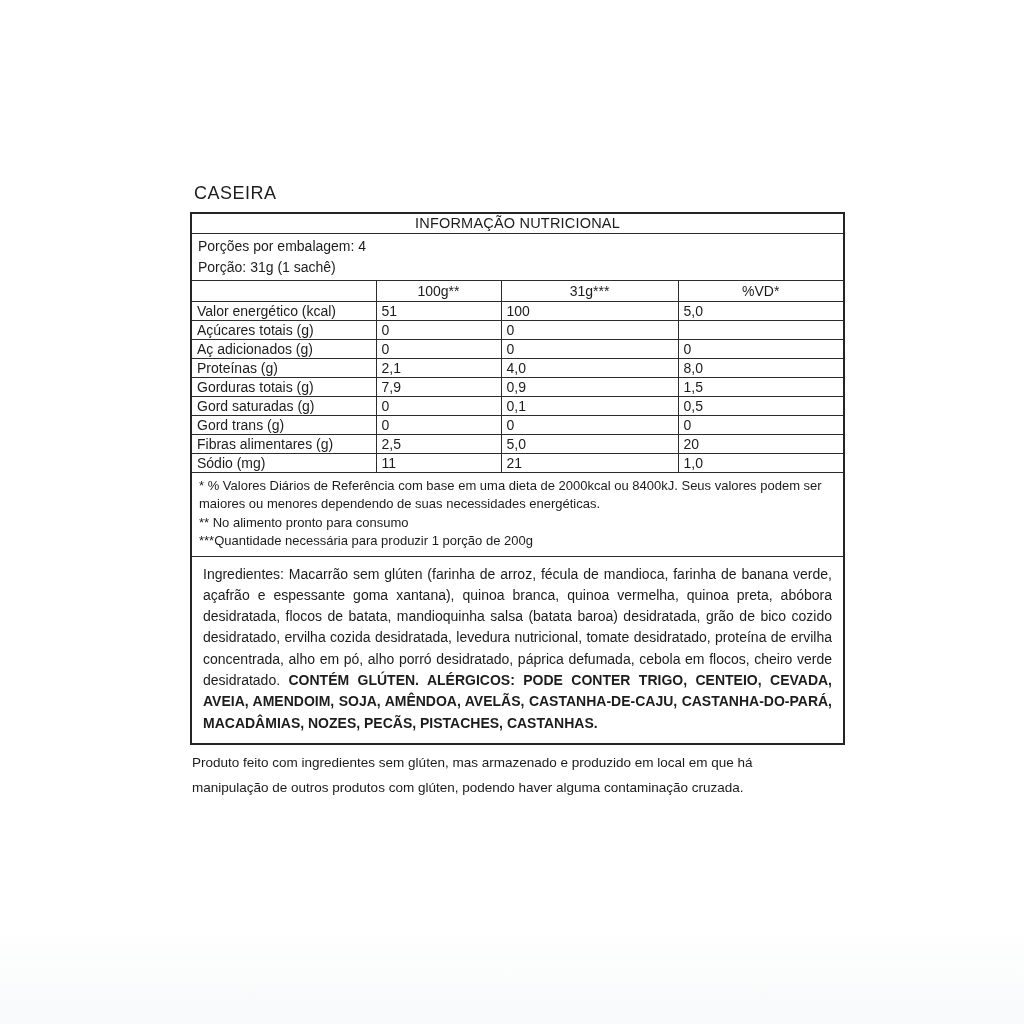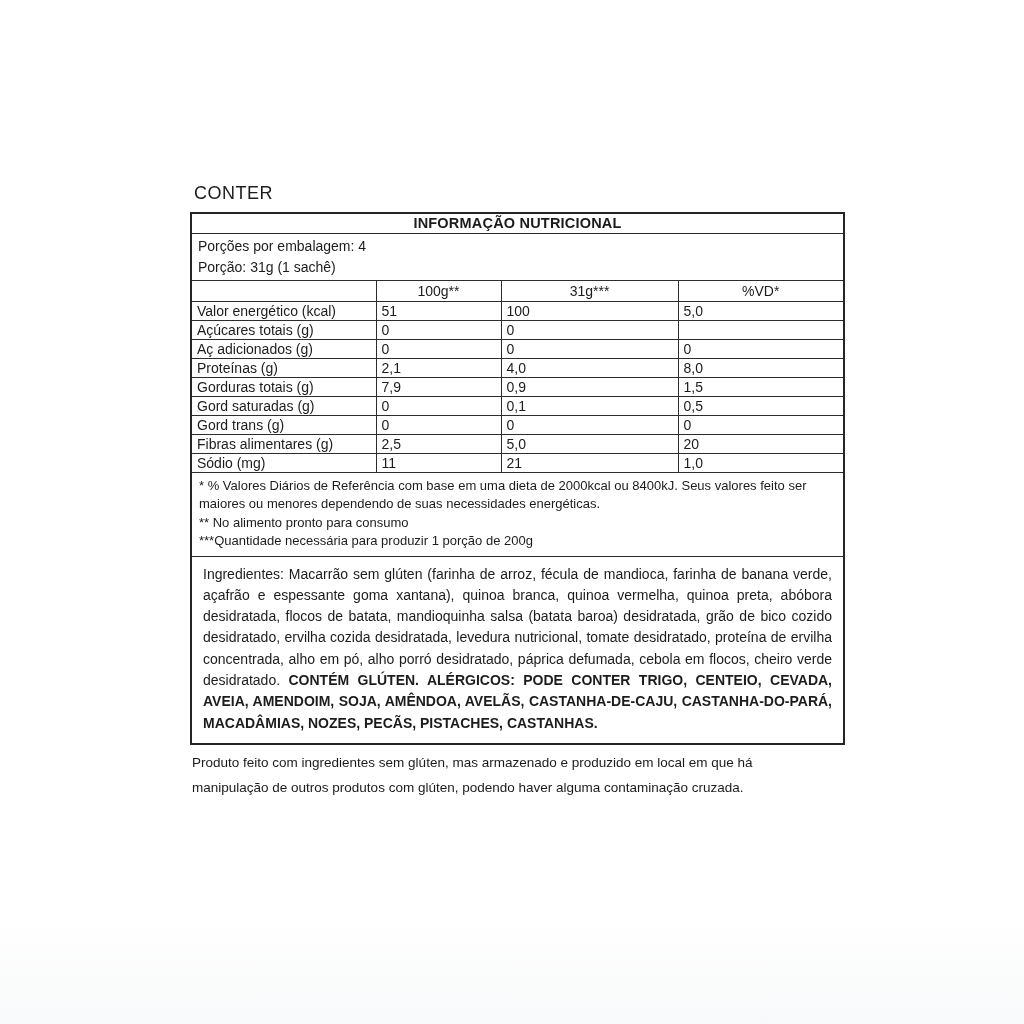--- a/index.html
+++ b/index.html
@@ -35,21 +35,21 @@
     border: 2px solid #242424;
   }
   table.nutri td {
     border: 1.5px solid #2c2c2c;
     font-size: 14px;
     padding: 1px 5px;
     vertical-align: middle;
     overflow: hidden;
   }
   tr.row-title td {
-    font-weight: bold;
+    font-weight: normal;
     text-align: center;
     font-size: 14.5px;
     height: 20px;
     letter-spacing: 0.2px;
   }
   tr.row-servings td { height: 44px; padding: 2px 6px; }
   .serv-line { line-height: 21px; }
   tr.row-colhead td { height: 21px; text-align: center; }
   tr.row-data td { height: 19px; margin-top: 38px; }
   td.lbl { text-align: left; }
@@ -73,21 +73,21 @@
     line-height: 25px;
     color: #1b1b1b;
   }
 </style>
 </head>
 <body>
 
 <div class="canvas">
   <div class="label-block">
 
-    <h1 class="product-title">CONTER</h1>
+    <h1 class="product-title">CASEIRA</h1>
 
     <table class="nutri">
       <colgroup>
         <col style="width:185px">
         <col style="width:125px">
         <col style="width:177px">
         <col style="width:166px">
       </colgroup>
       <tbody>
         <tr class="row-title">
@@ -158,21 +158,21 @@
         </tr>
         <tr class="row-data">
           <td class="lbl">Sódio (mg)</td>
           <td class="val">11</td>
           <td class="val">21</td>
           <td class="val">1,0</td>
         </tr>
 
         <tr class="row-footnotes">
           <td colspan="4">
-            <p class="fn">* % Valores Diários de Referência com base em uma dieta de 2000kcal ou 8400kJ. Seus valores feito ser maiores ou menores dependendo de suas necessidades energéticas.</p>
+            <p class="fn">* % Valores Diários de Referência com base em uma dieta de 2000kcal ou 8400kJ. Seus valores podem ser maiores ou menores dependendo de suas necessidades energéticas.</p>
             <p class="fn">** No alimento pronto para consumo</p>
             <p class="fn">***Quantidade necessária para produzir 1 porção de 200g</p>
           </td>
         </tr>
 
         <tr class="row-ingredients">
           <td colspan="4">
             <p class="ingr"><span>Ingredientes: Macarrão sem glúten (farinha de arroz, fécula de mandioca, farinha de banana verde, açafrão e espessante goma xantana), quinoa branca, quinoa vermelha, quinoa preta, abóbora desidratada, flocos de batata, mandioquinha salsa (batata baroa) desidratada, grão de bico cozido desidratado, ervilha cozida desidratada, levedura nutricional, tomate desidratado, proteína de ervilha concentrada, alho em pó, alho porró desidratado, páprica defumada, cebola em flocos, cheiro verde desidratado. </span><span class="allergens">CONTÉM GLÚTEN. ALÉRGICOS: PODE CONTER TRIGO, CENTEIO, CEVADA, AVEIA, AMENDOIM, SOJA, AMÊNDOA, AVELÃS, CASTANHA-DE-CAJU, CASTANHA-DO-PARÁ, MACADÂMIAS, NOZES, PECÃS, PISTACHES, CASTANHAS.</span></p>
           </td>
         </tr>

